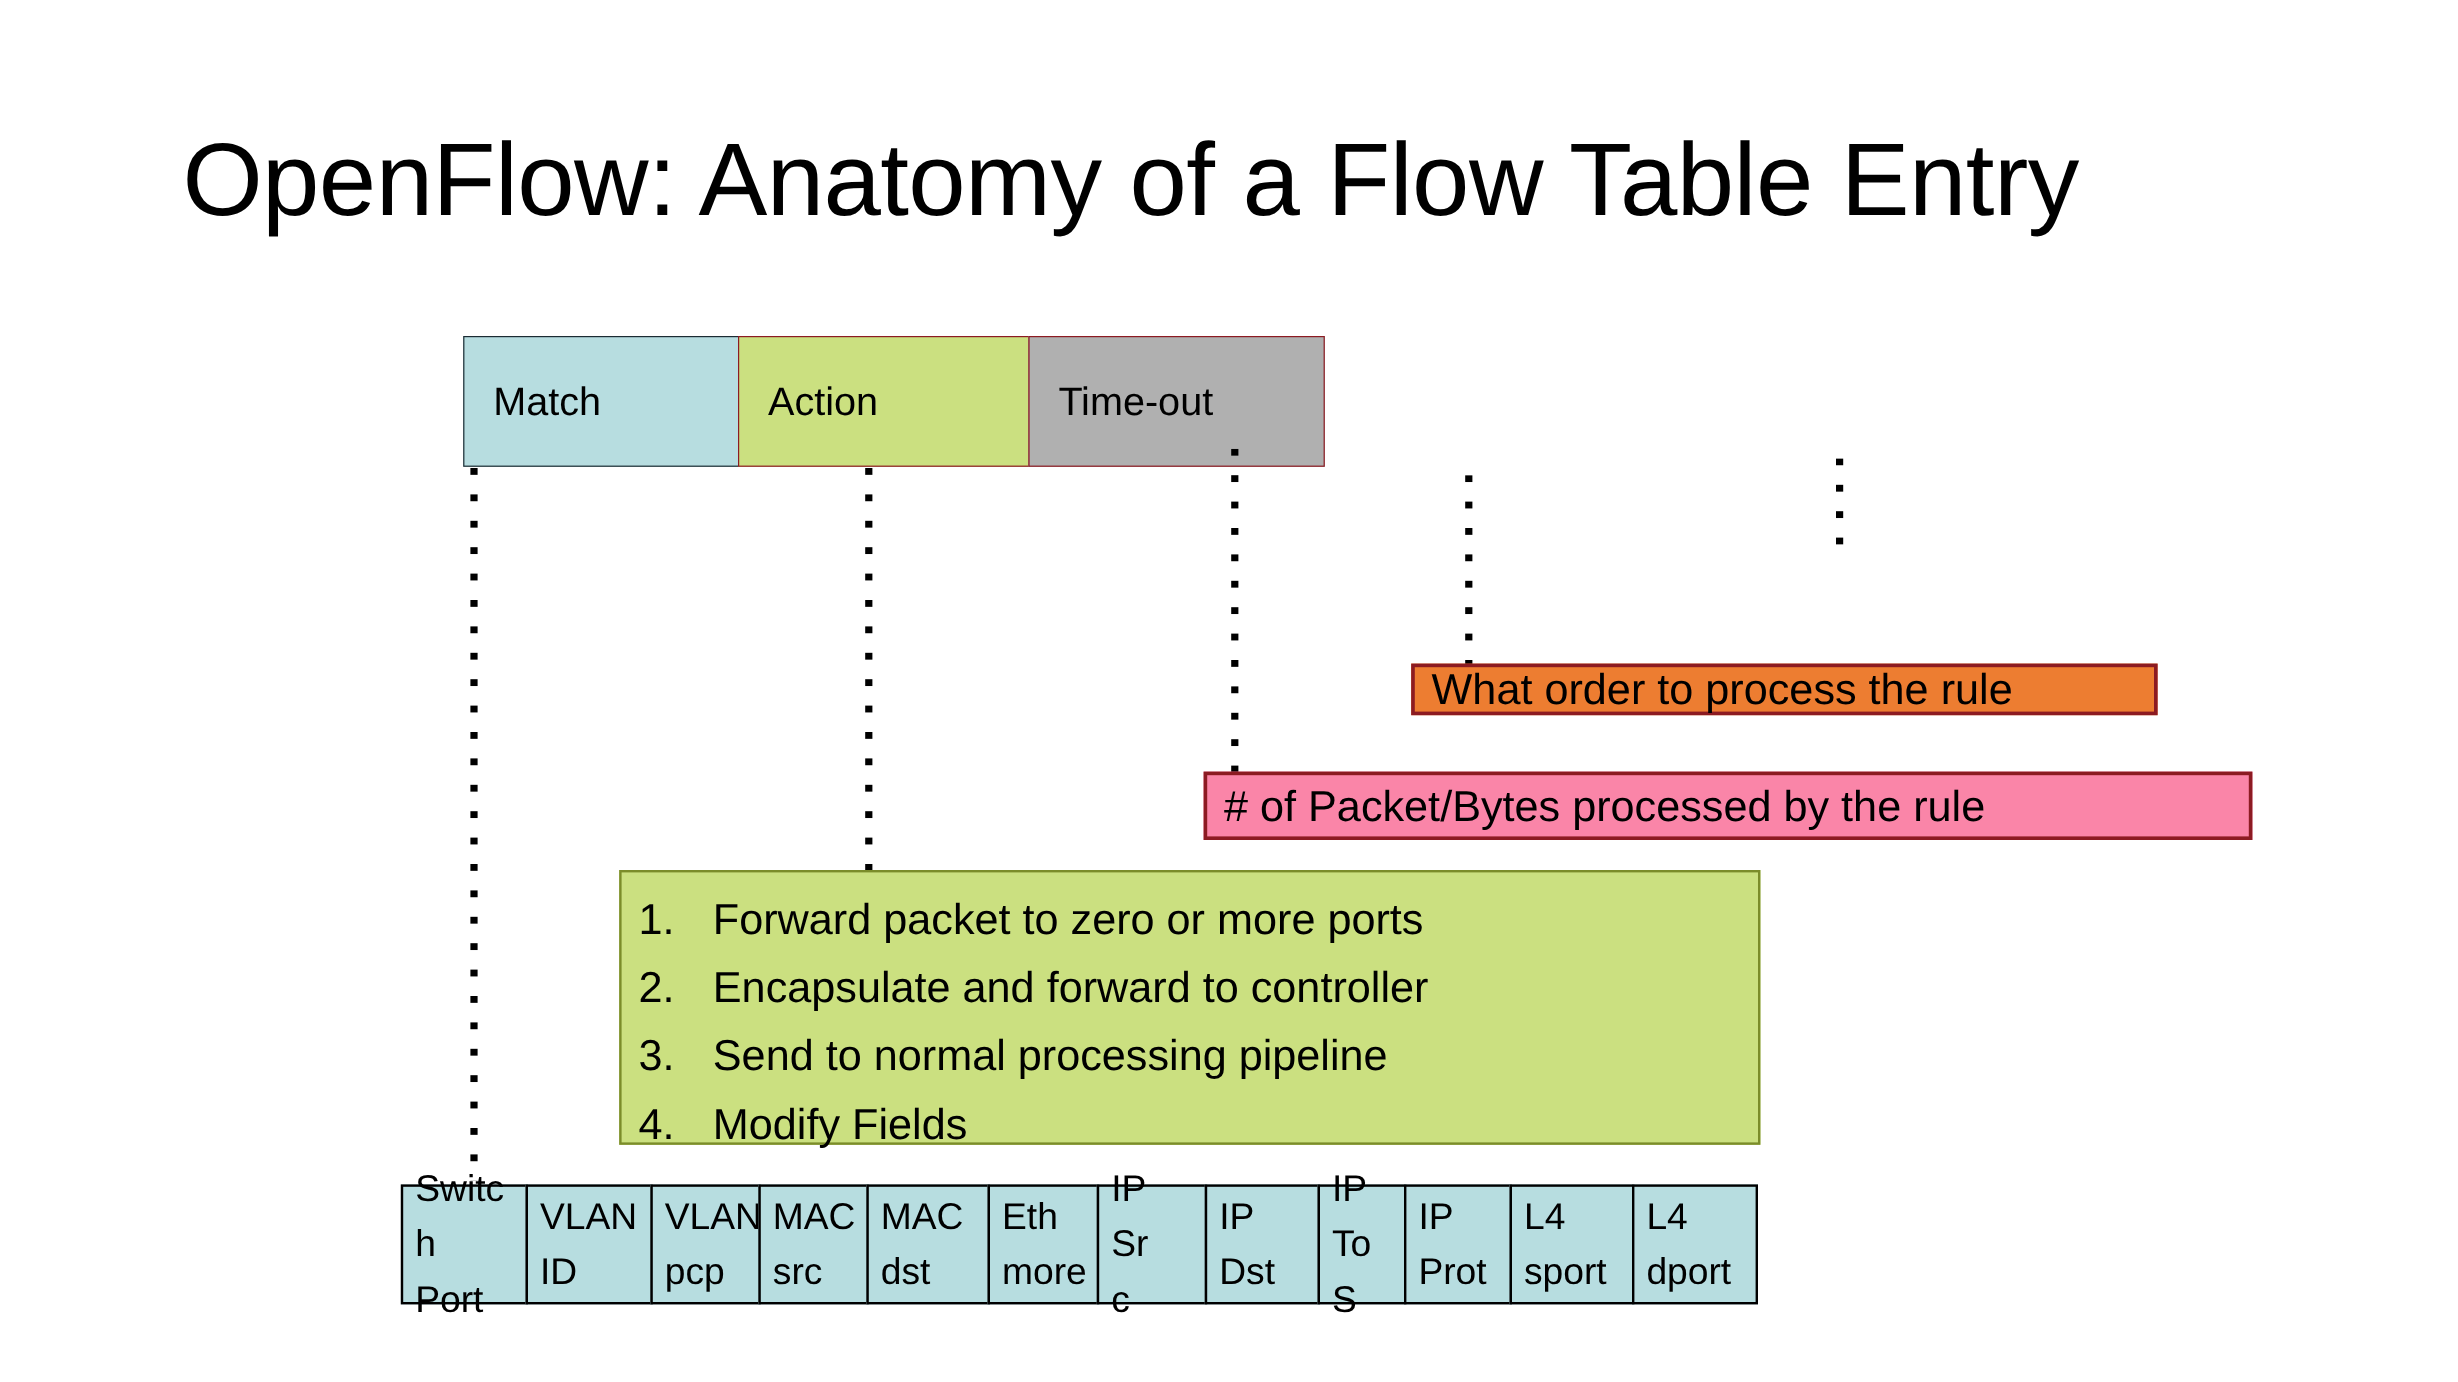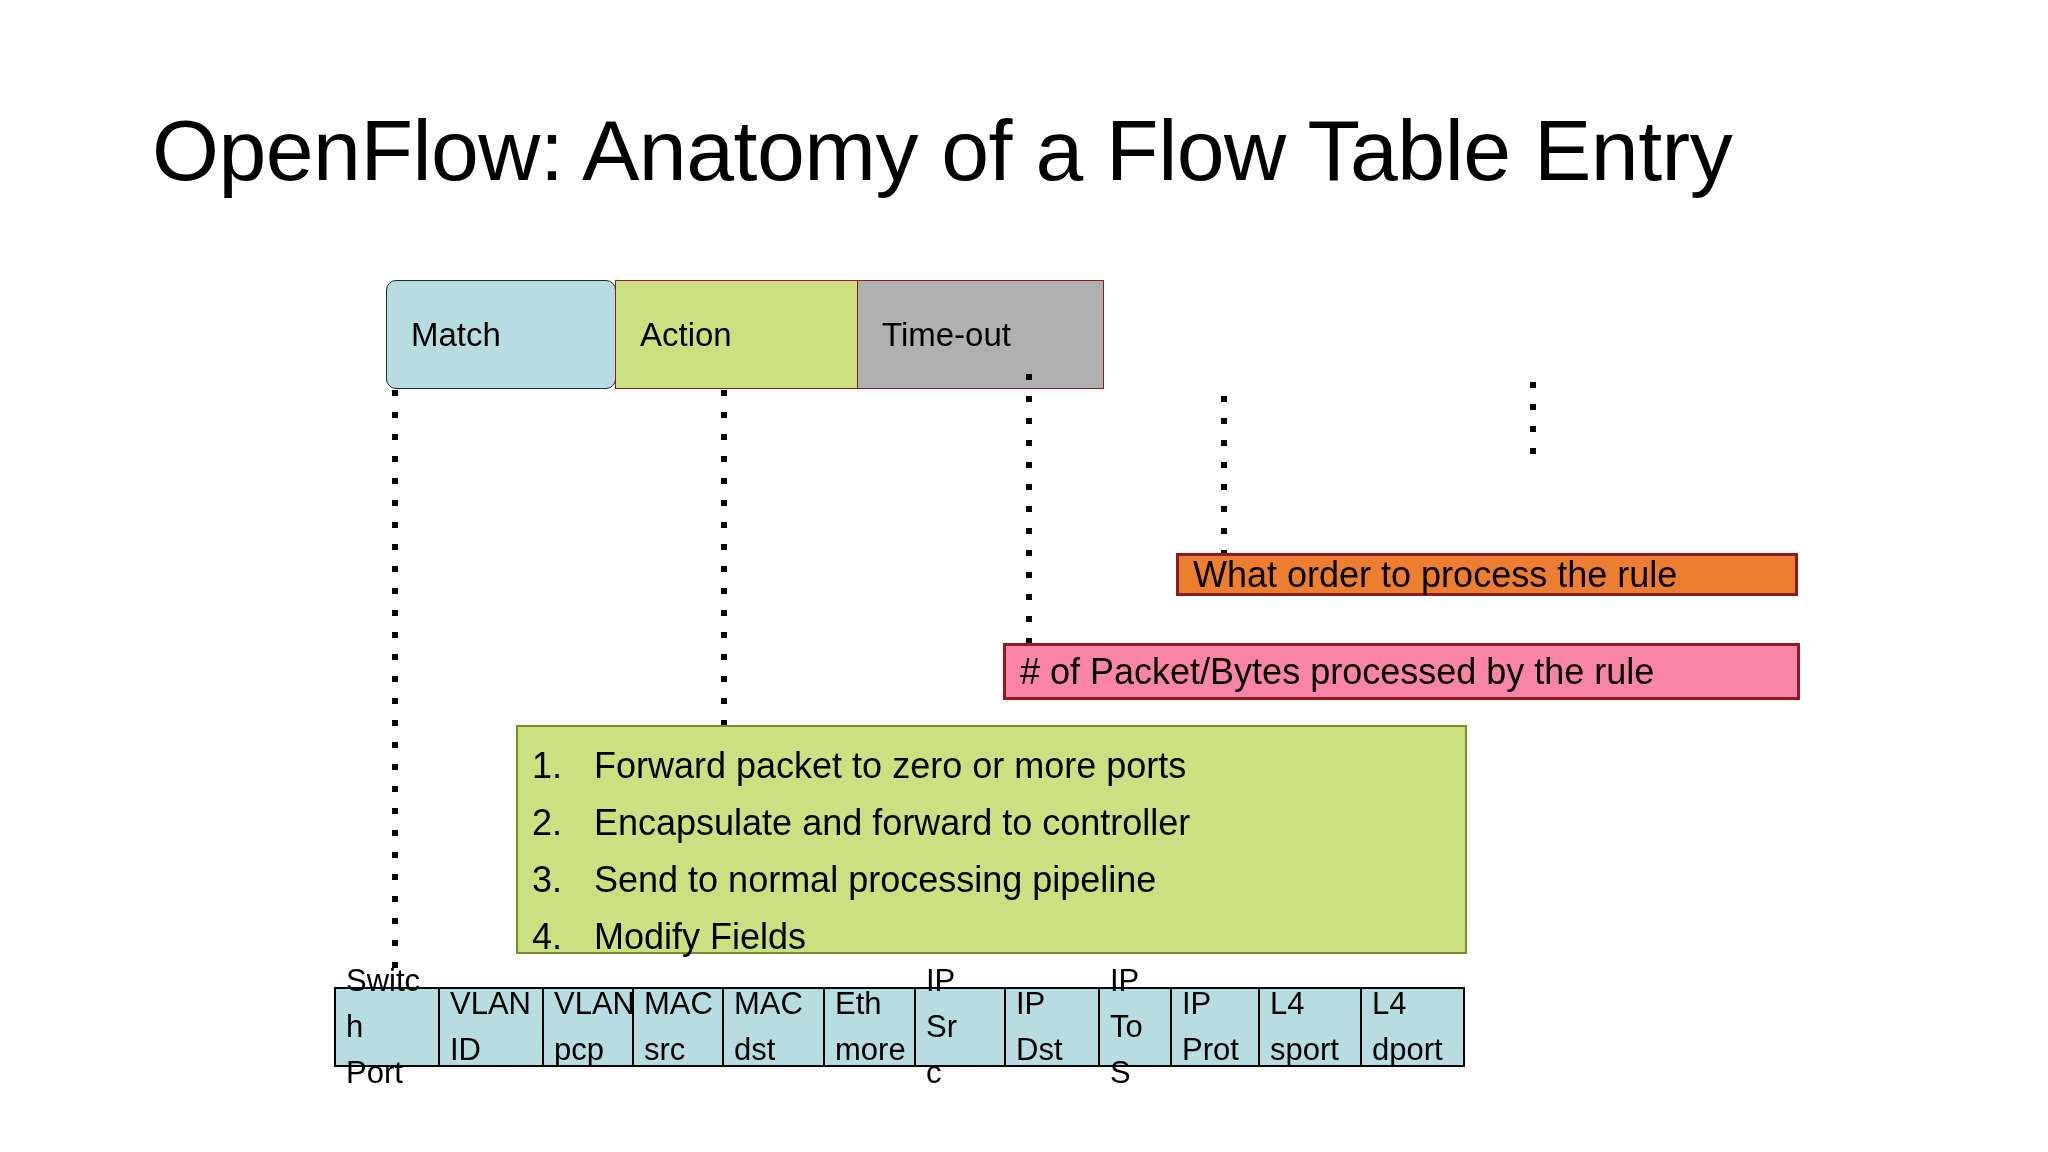--- a/index.html
+++ b/index.html
@@ -61,21 +61,21 @@
     box-sizing: border-box;
     border: 3px solid #8c1b22;
     display: flex;
     align-items: center;
     font-size: 36px;
     color: #000000;
     padding-left: 14px;
   }
   #callout-timeout  { left: 1274px; top: 452px;  width: 521px; height: 57px; }
   #callout-priority { left: 1176px; top: 553px;  width: 622px; height: 43px; }
-  #callout-counter  { left: 1003px; top: 643px;  width: 797px; height: 57px; }
+  #callout-counter  { left: 1003px; top: 643px;  width: 874px; height: 57px; }
 
   
   #action-box {
     position: absolute;
     left: 516px;
     top: 725px;
     width: 951px;
     height: 229px;
     box-sizing: border-box;
     border: 2px solid #7b8c2a;
@@ -95,21 +95,21 @@
   #action-list li .num {
     width: 62px;
     flex: 0 0 62px;
   }
 
   
   #fields-table {
     position: absolute;
     left: 334px;
     top: 987px;
-    height: 80px;
+    height: 100px;
     display: flex;
     align-items: stretch;
   }
   .field-cell {
     box-sizing: border-box;
     position: relative;
     border: 2px solid #000000;
     margin-left: -2px;
     background: #b7dde0;
   }
@@ -135,21 +135,21 @@
   }
 </style>
 </head>
 <body>
 
 <div id="slide">
 
   <div id="slide-title">OpenFlow: Anatomy of a Flow Table Entry</div>
 
   <div id="header-row">
-      <div class="hdr-cell" style="width: 230px; background: rgb(183, 221, 224); border-radius: 10px;">
+      <div class="hdr-cell" style="width: 230px; background: rgb(183, 221, 224);">
         <span>Match</span>
       </div>
       <div class="hdr-cell" style="width: 243px; background: rgb(203, 224, 128);">
         <span>Action</span>
       </div>
       <div class="hdr-cell" style="width: 247px; background: rgb(176, 176, 176);">
         <span>Time-out</span>
       </div>
     </div>
 

